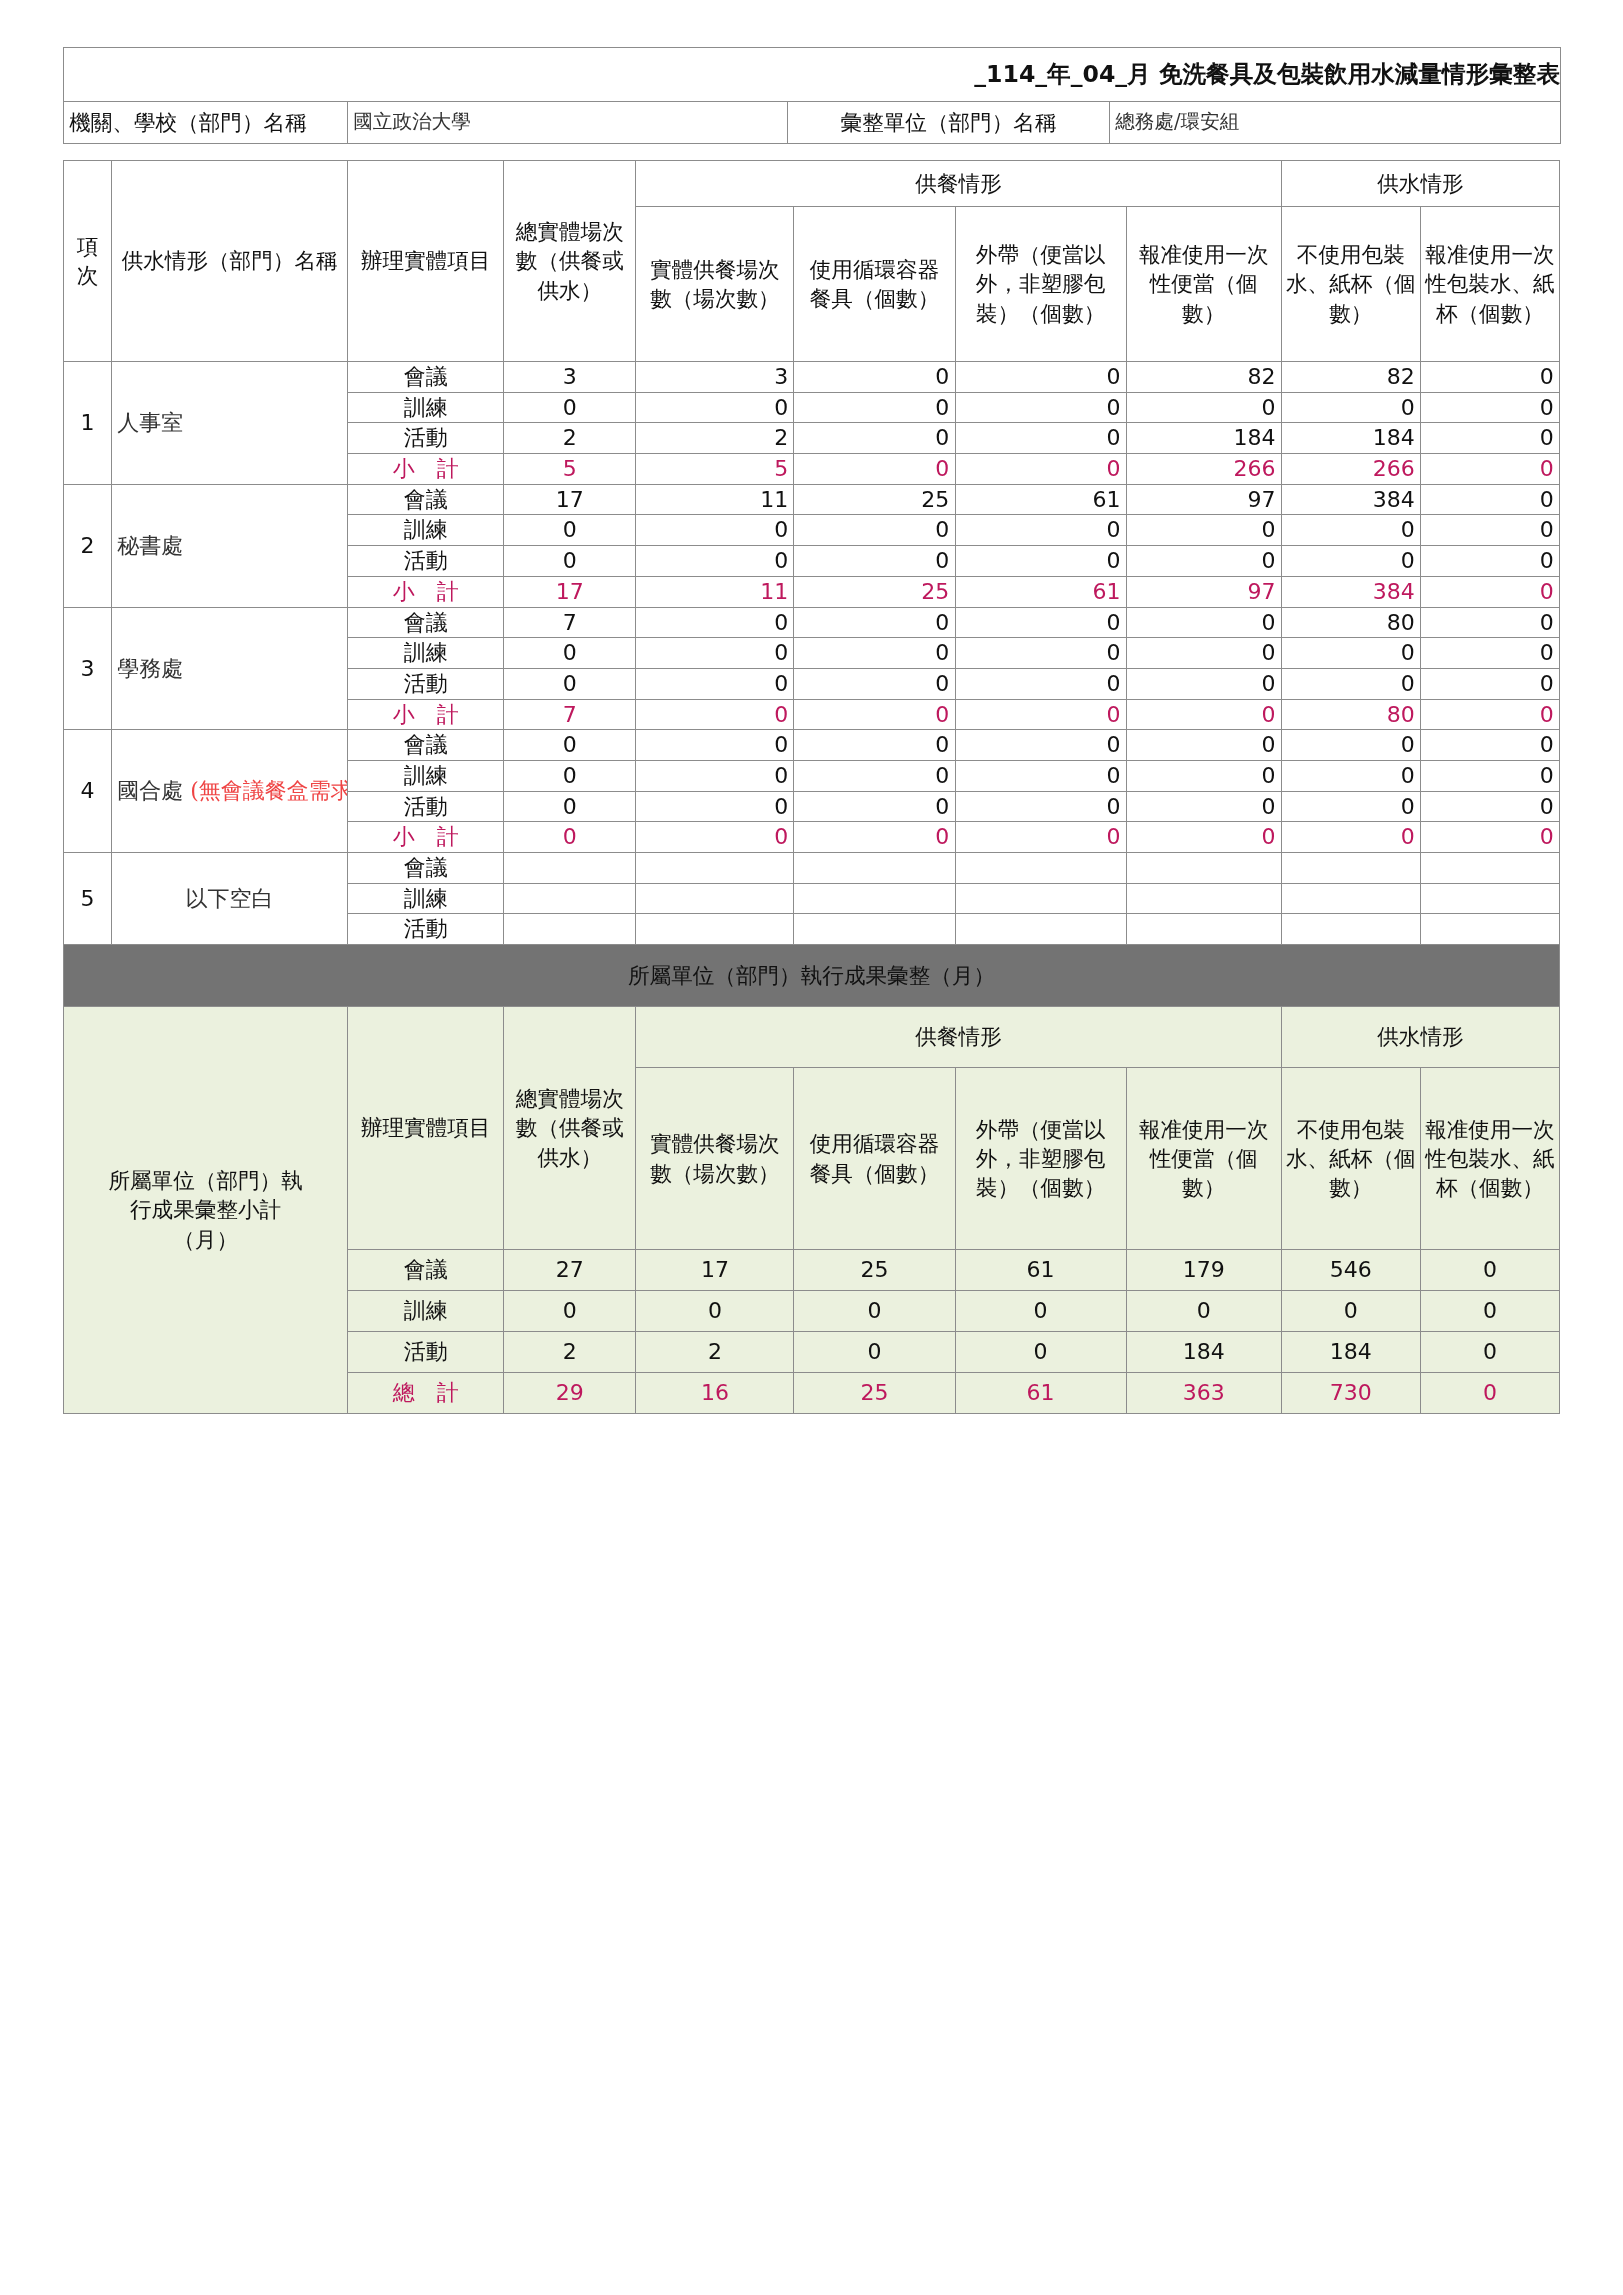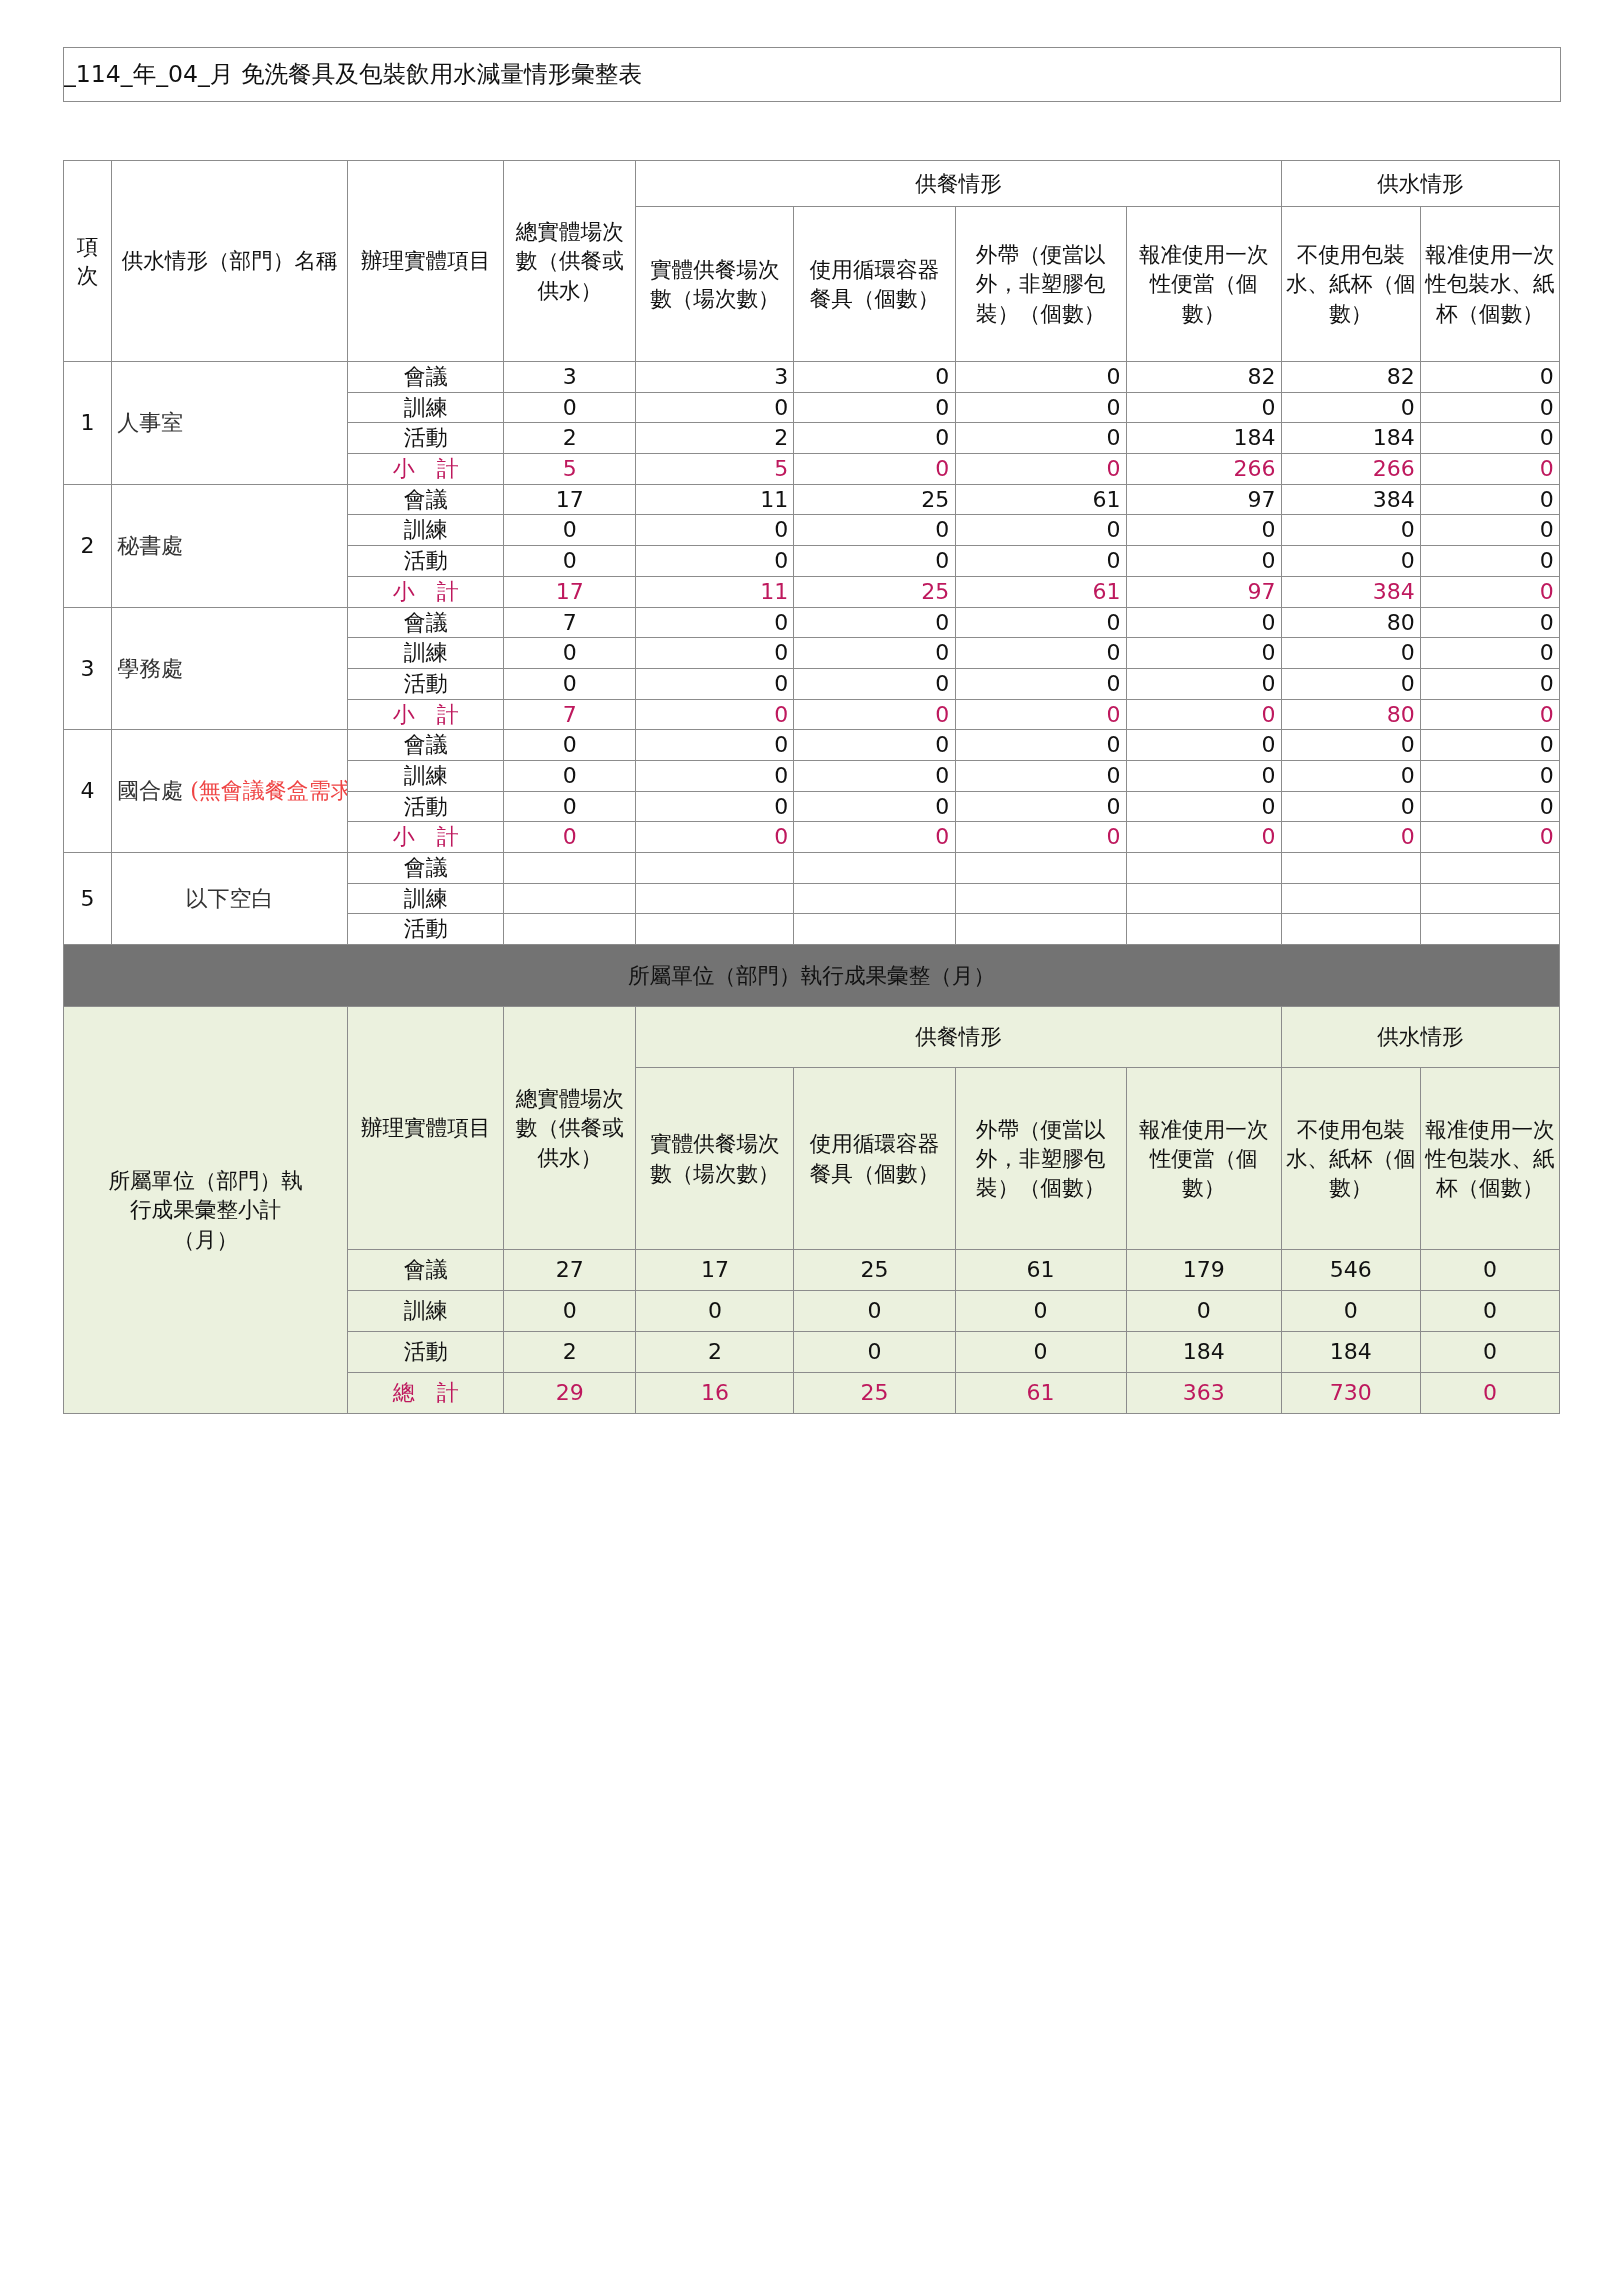--- a/index.html
+++ b/index.html
@@ -7,21 +7,21 @@
   table { border-collapse:collapse; table-layout:fixed; position:absolute; left:63px; width:1497px; }
   td { border:1.3px solid #8c8c8c; padding:0; font-size:21.6px; line-height:1.35; vertical-align:middle; overflow:hidden; white-space:nowrap; }
   .wrap { white-space:normal; }
   .c { text-align:center; }
   .r { text-align:right; padding-right:5.2px; }
   .l { text-align:left; padding-left:5.2px; }
   .red { color:#be185d; }
   .blue { color:#ef4444; }
   .serif { font-family:"DejaVu Serif","Liberation Serif",serif; font-size:19.6px; color:#333; }
   #hdr { top:47px; }
-  #hdr .title-row td { height:53px; font-size:23.6px; font-weight:normal; text-align:left; }
+  #hdr .title-row td { height:53px; font-size:23.6px; font-weight:bold; text-align:right; }
   #hdr .info-row td { height:41px; }
   #main { top:160px; }
   .grp td { height:45px; }
   .sub td { height:154px; }
   .dr td { height:28px; font-size:22px; }
   .band td { background:#737373; height:61px; }
   .green td { background:#ebf1de; }
   .g-grp td { height:60px; }
   .g-sub td { height:181px; }
   .g-dr td { height:40px; font-size:22px; }
@@ -32,20 +32,26 @@
 <table id="hdr">
   <colgroup>
     <col style="width:284px">
       <col style="width:440px">
       <col style="width:322px">
       <col style="width:451px">
   </colgroup>
   <tbody>
       <tr class="title-row">
     <td colspan="4">_114_年_04_月 免洗餐具及包裝飲用水減量情形彙整表</td>
+  </tr>
+  <tr class="info-row">
+    <td class="l">機關、學校（部門）名稱</td>
+    <td class="l serif">國立政治大學</td>
+    <td class="c">彙整單位（部門）名稱</td>
+    <td class="l serif">總務處/環安組</td>
   </tr>
 </tbody>
   </table>
 
 <table id="main">
   <colgroup>
     <col style="width:48px">
       <col style="width:236px">
       <col style="width:156px">
       <col style="width:132px">

